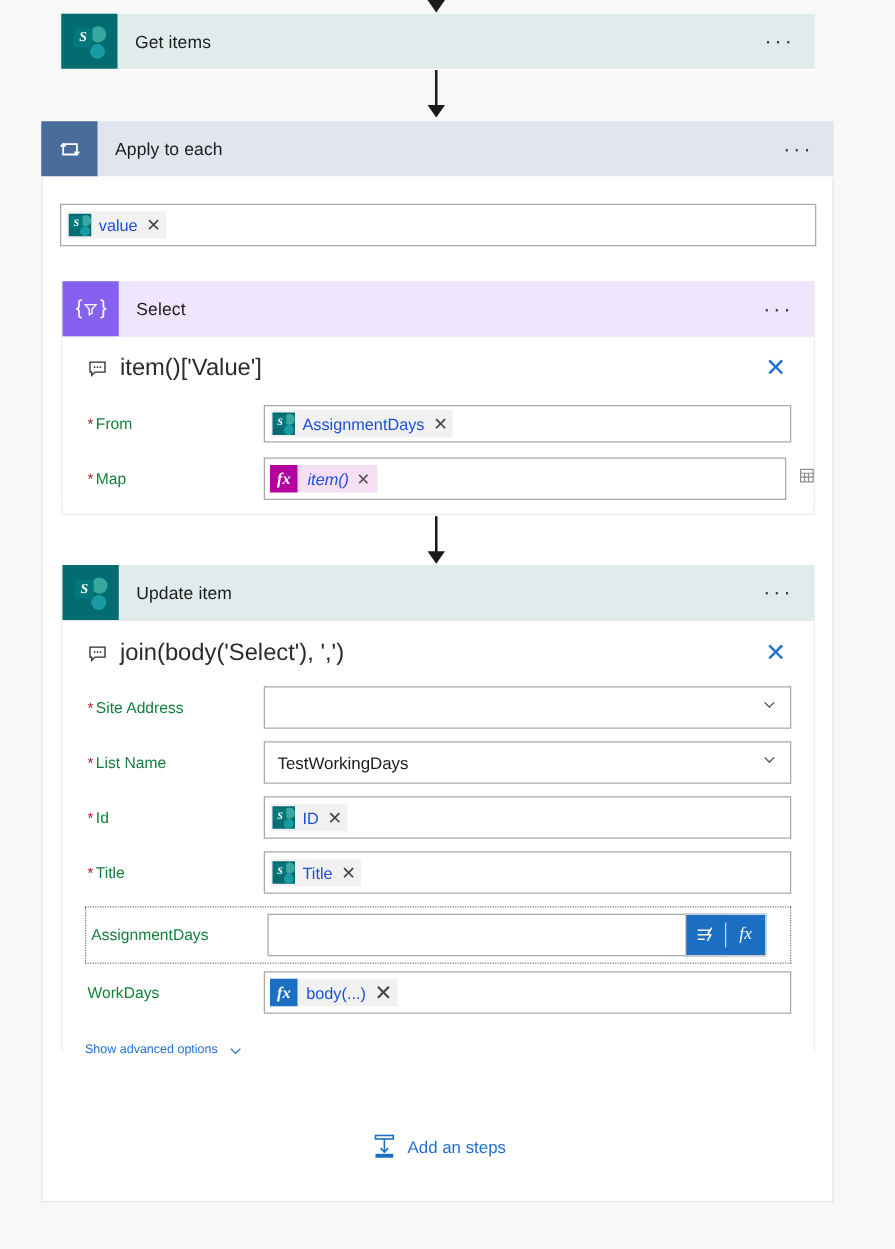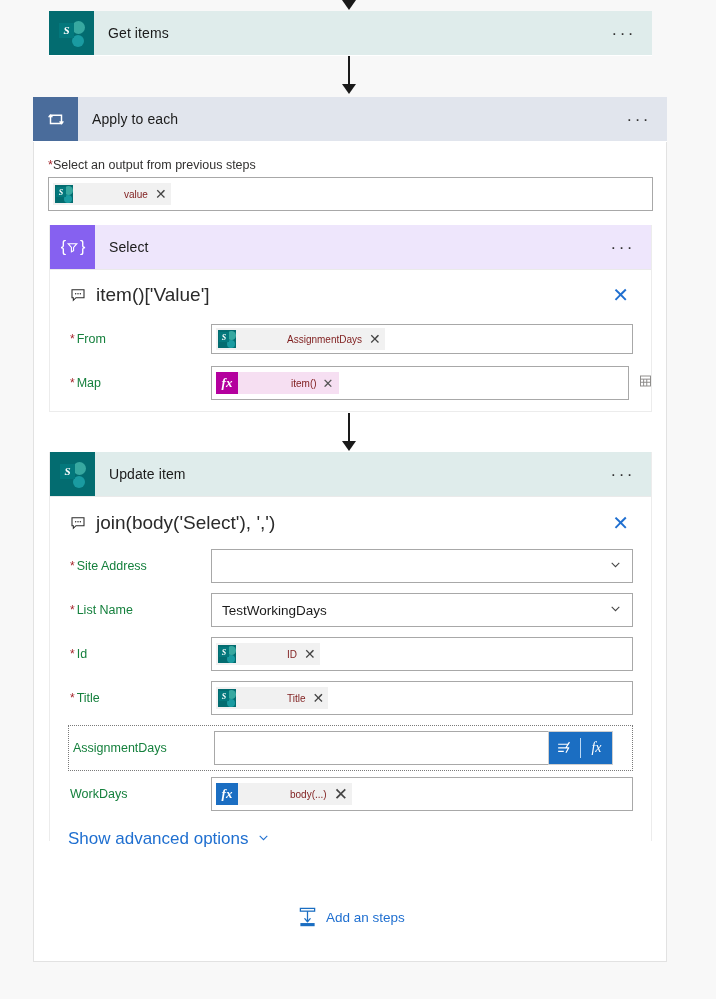--- a/index.html
+++ b/index.html
@@ -106,21 +106,21 @@
 
   
   .token {
     display: inline-flex; align-items: center; height: 22px;
     background: #f1f1f1; padding-right: 4px;
   }
   .token .tok-ico {
     width: 20px; height: 20px; display: flex; align-items: center;
     justify-content: center; flex: 0 0 20px; margin: 0 5px 0 1px;
   }
-  .token .tok-label { font-size: 10px; color: #7f1d1d; margin-left: 45px; }
+  .token .tok-label { font-size: 13px; color: #1d4ed8; }
   .token .tok-x {
     margin-left: 7px; color: #444; font-size: 14px; font-weight: 300;
     line-height: 1; cursor: pointer;
   }
   .sp-mini { position: relative; width: 18px; height: 18px; background: #036c70; }
   .sp-mini .m1 {
     position: absolute; right: 0px; top: 1px; width: 9px; height: 9px;
     border-radius: 50%; background: #37a8a0;
   }
   .sp-mini .m2 {
@@ -133,21 +133,21 @@
     font-style: italic; display: flex; align-items: center; justify-content: center;
     font-family: "Liberation Serif", serif;
   }
   .fx-badge {
     width: 22px; height: 22px; display: flex; align-items: center;
     justify-content: center; color: #fff; font-style: italic;
     font-family: "Liberation Serif", serif; font-size: 13px; font-weight: bold;
   }
   .token.fx-pink { background: #f6dff2; padding-right: 6px; }
   .token.fx-pink .fx-badge { background: #b4009e; }
-  .token.fx-pink .tok-label { padding-left: 8px; }
+  .token.fx-pink .tok-label { padding-left: 8px; font-style: italic; }
   .token.fx-pink .tok-x { font-size: 13px; color: #555; margin-left: 6px; }
   .token.fx-blue { background: #f1f1f1; padding-right: 4px; }
   .token.fx-blue .fx-badge { background: #1b6ec2; }
   .token.fx-blue .tok-label { padding-left: 7px; }
 
   
   .grid-ico {
     position: absolute; right: -24px; top: 50%; transform: translateY(-50%);
     color: #8a8886;
   }
@@ -164,21 +164,21 @@
   }
   .dyn-btn {
     width: 31px; height: 34px; display: flex; align-items: center;
     justify-content: center; color: #fff; cursor: pointer;
   }
   .dyn-div { width: 1px; height: 20px; background: #bcd9f5; }
 
   
   .adv-link {
     display: inline-flex; align-items: flex-start; gap: 8px;
-    color: #1f6fd0; font-size: 17px; cursor: pointer;
+    color: #1f6fd0; font-size: 10px; cursor: pointer;
   }
   .add-action {
     position: absolute; display: flex; align-items: center; gap: 9px;
     color: #1f6fd0; font-size: 13.5px; cursor: pointer;
   }
 
   .loop-container {
     position: absolute; background: #fff;
     border: 1px solid #e2e2e2; border-top: none;
   }
@@ -220,23 +220,20 @@
           <path d="M4.4 9.6 L6 7.6 L7.6 9.6" stroke-linecap="round" stroke-linejoin="round" fill="none"></path>
           <path d="M16.4 15 L18 17.2 L19.6 15" stroke-linecap="round" stroke-linejoin="round" fill="none"></path>
         </svg>
       </div>
       <div class="card-title">Apply to each</div>
       <div class="ellipsis">···</div>
     </div>
   </div>
 
   <div style="position:absolute; left:48px; top:158px; width:605px;">
-    <div style="font-size:12.5px; color:#323130;">
-      <span style="color:#a4262c;">*</span><span>Select an output from previous steps</span>
-    </div>
     <div class="input-box tall" style="margin-top:5px; width:605px; padding:0 4px;">
       <span class="token">
         <span class="tok-ico">
           <span class="sp-mini">
               <span class="m1"></span>
               <span class="m2"></span>
               <span class="ms">S</span>
             </span>
         </span>
         <span class="tok-label">value</span>

